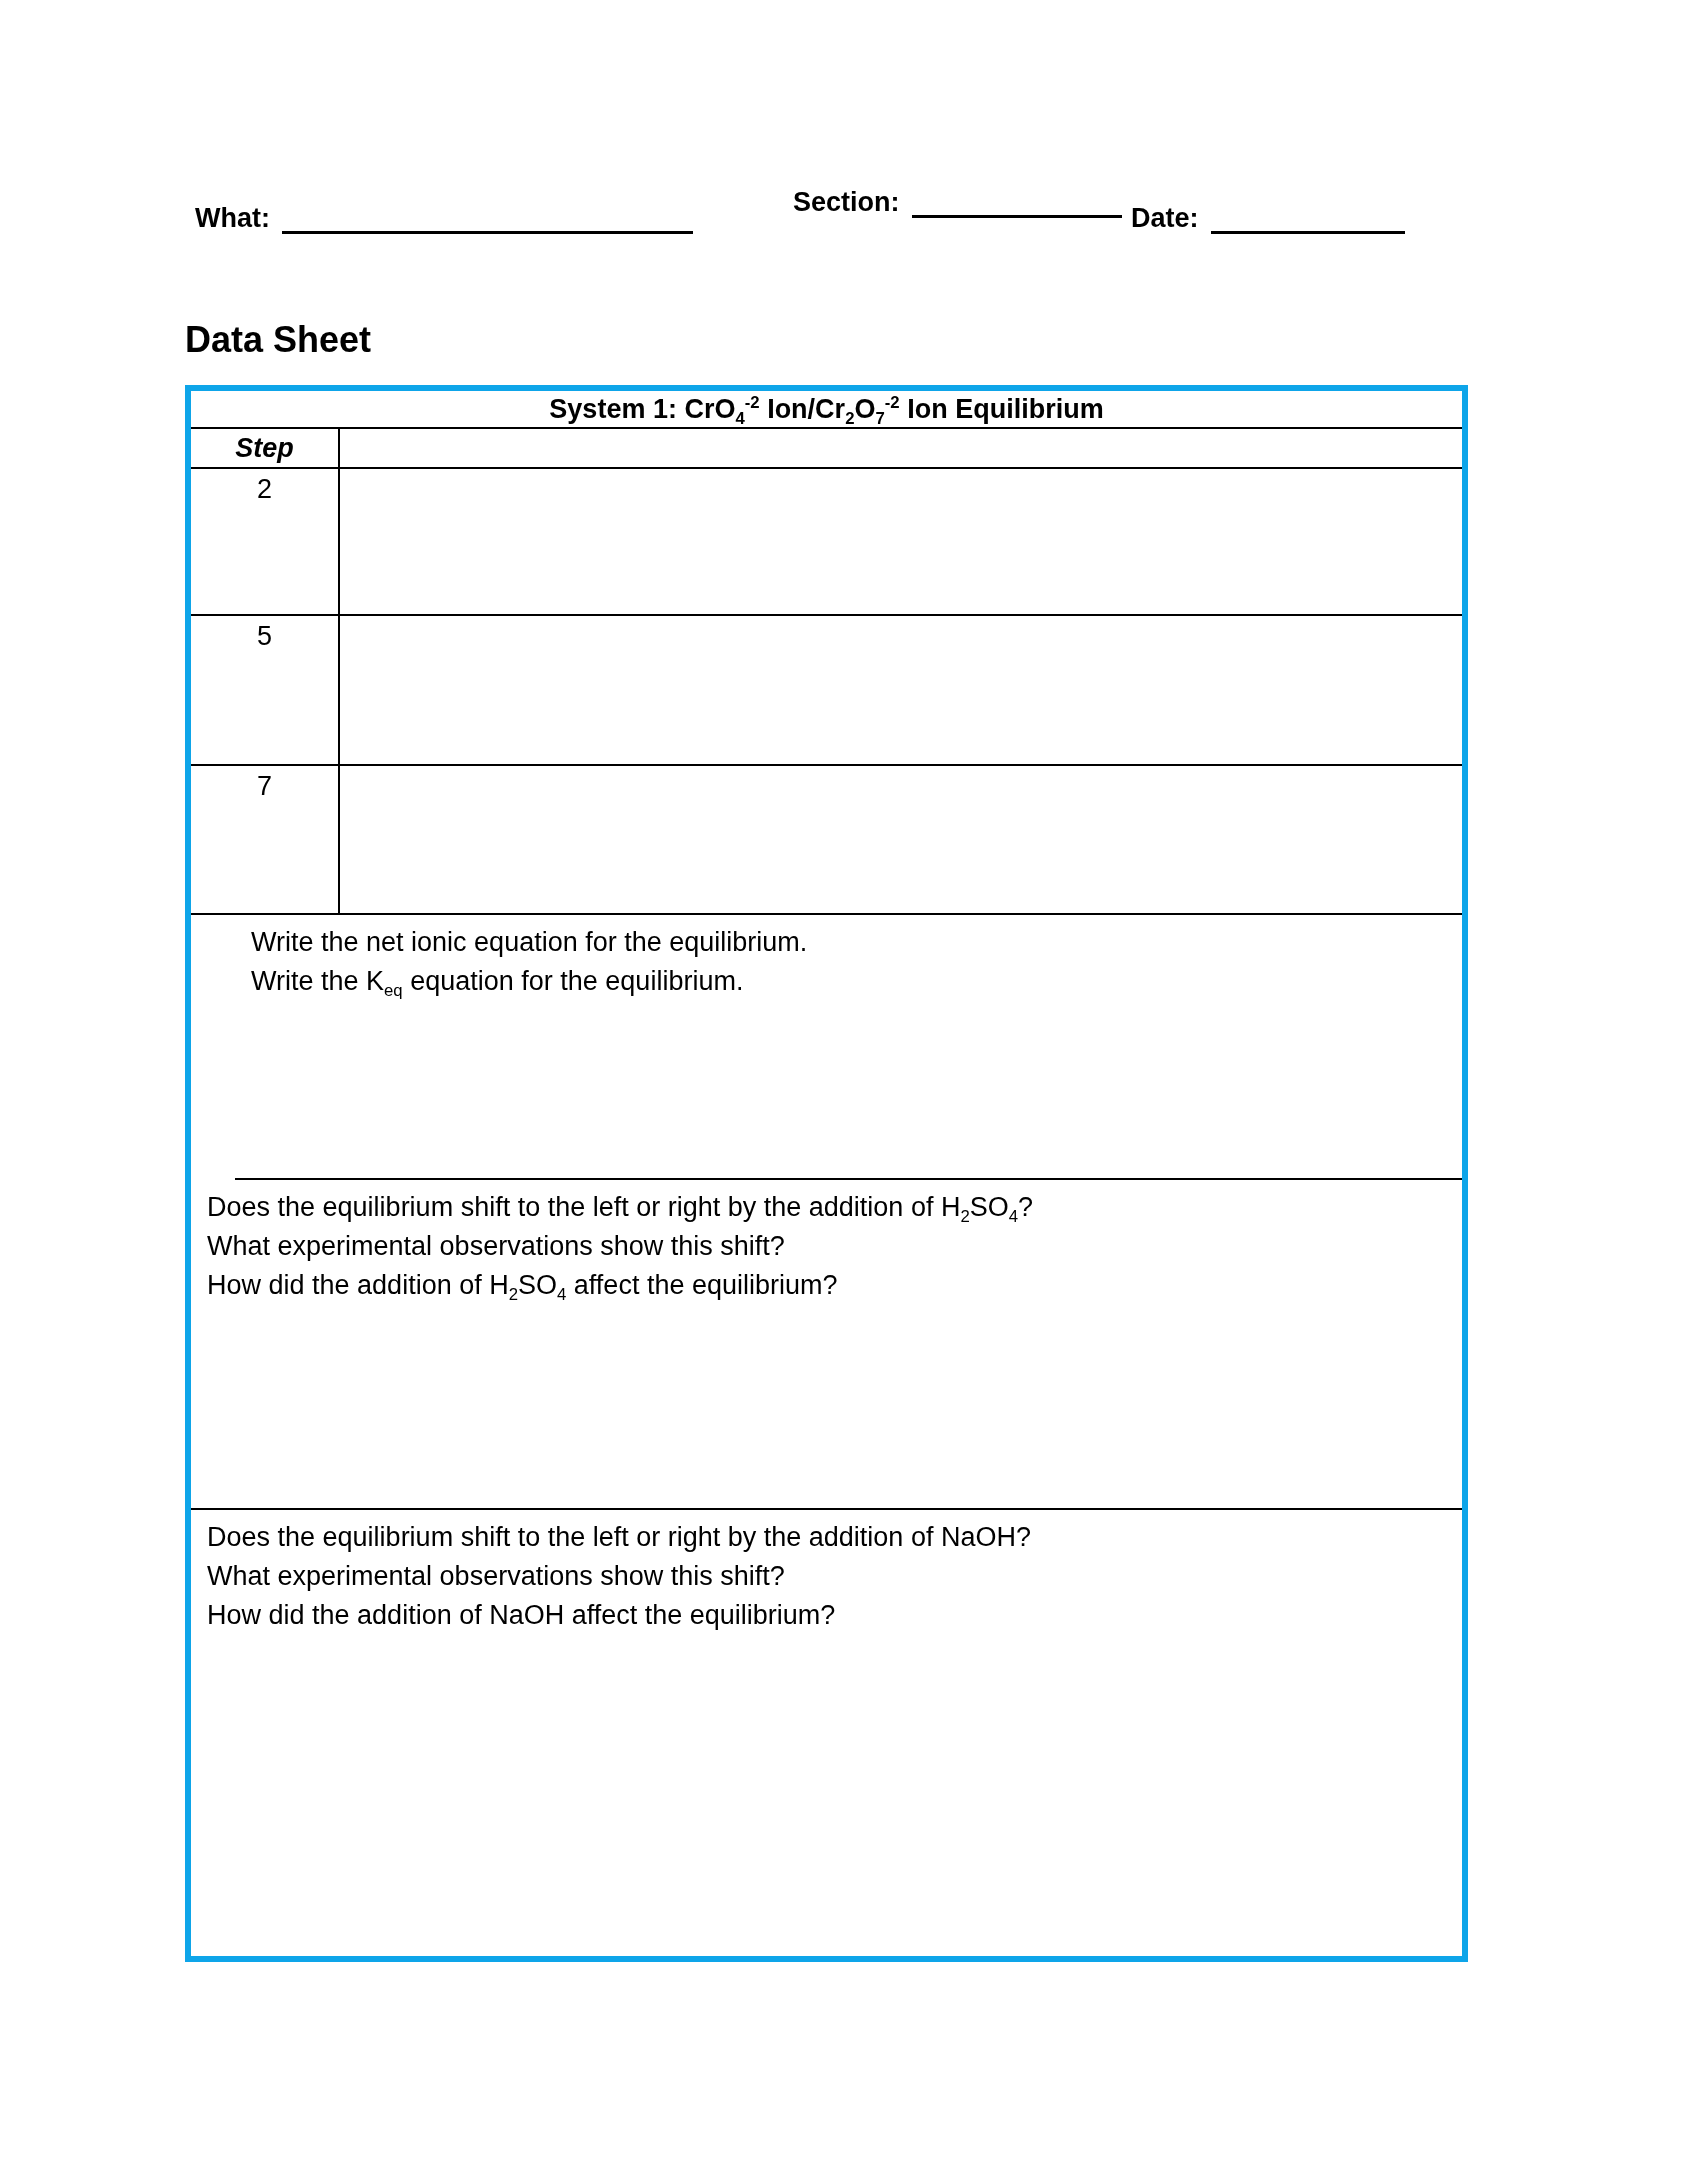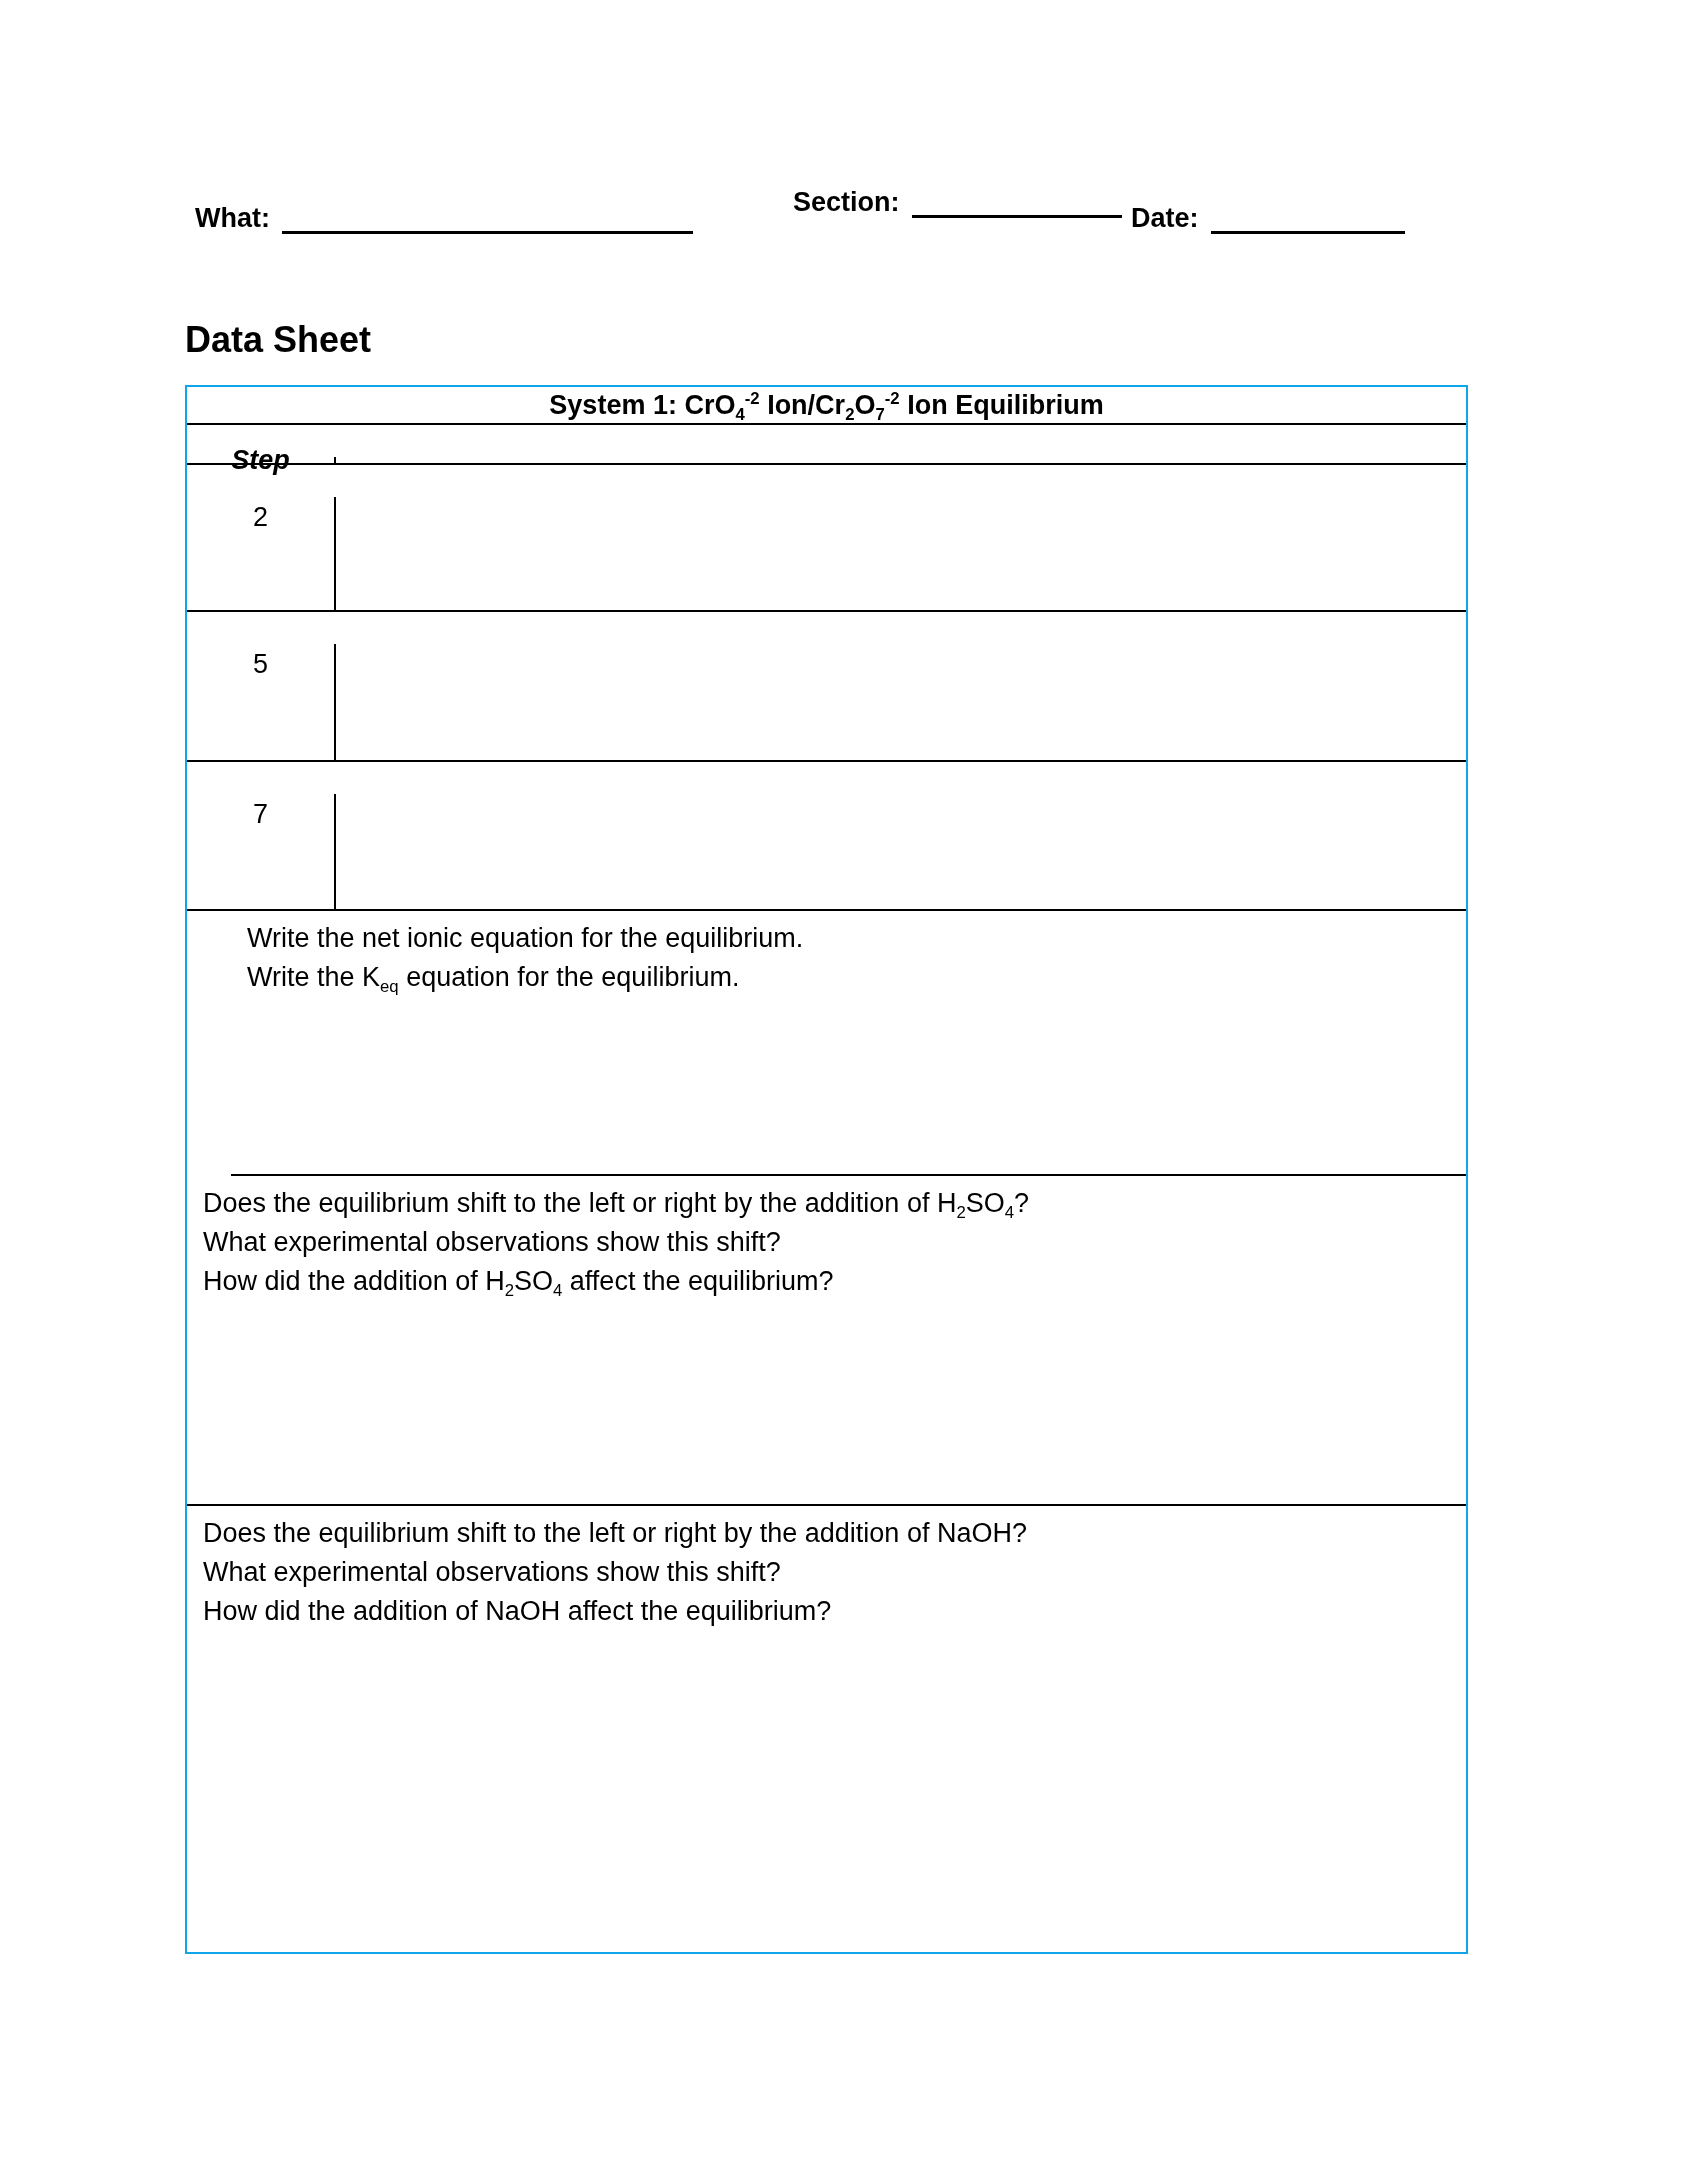--- a/index.html
+++ b/index.html
@@ -25,33 +25,33 @@
   #field-date    { left: 1131px; top: 198px; }
   #field-date .blank    { width: 194px; }
 
   .page-title {
     position: absolute; left: 185px; top: 319px; width: 1283px;
     text-align: left; font-weight: bold; font-size: 36px;
   }
 
   .data-table {
     position: absolute; left: 185px; top: 385px; width: 1283px;
-    border: 2px solid #0ea5e9;
+    border: 6px solid #0ea5e9;
   }
   .row { border-bottom: 2px solid #000; }
 
   .sys-title {
     height: 38px; display: flex; align-items: center; justify-content: center;
     font-weight: bold;
   }
 
   .cols-row { display: flex; height: 40px; font-weight: bold; font-style: italic; }
   .step-col {
     width: 149px; border-right: 2px solid #000;
-    display: flex; justify-content: center; align-items: center; margin-top: 32px;
+    display: flex; justify-content: center; align-items: center;
   }
   .obs-col { flex: 1; display: flex; justify-content: center; align-items: center; }
 
   .step-row { display: flex; }
   .step-row .step-col { align-items: flex-start; padding-top: 5px; }
   .step-row.h1 { height: 147px; }
   .step-row.h2 { height: 150px; }
   .step-row.h3 { height: 149px; }
 
   .q-cell { padding: 8px 16px; line-height: 39px; }

